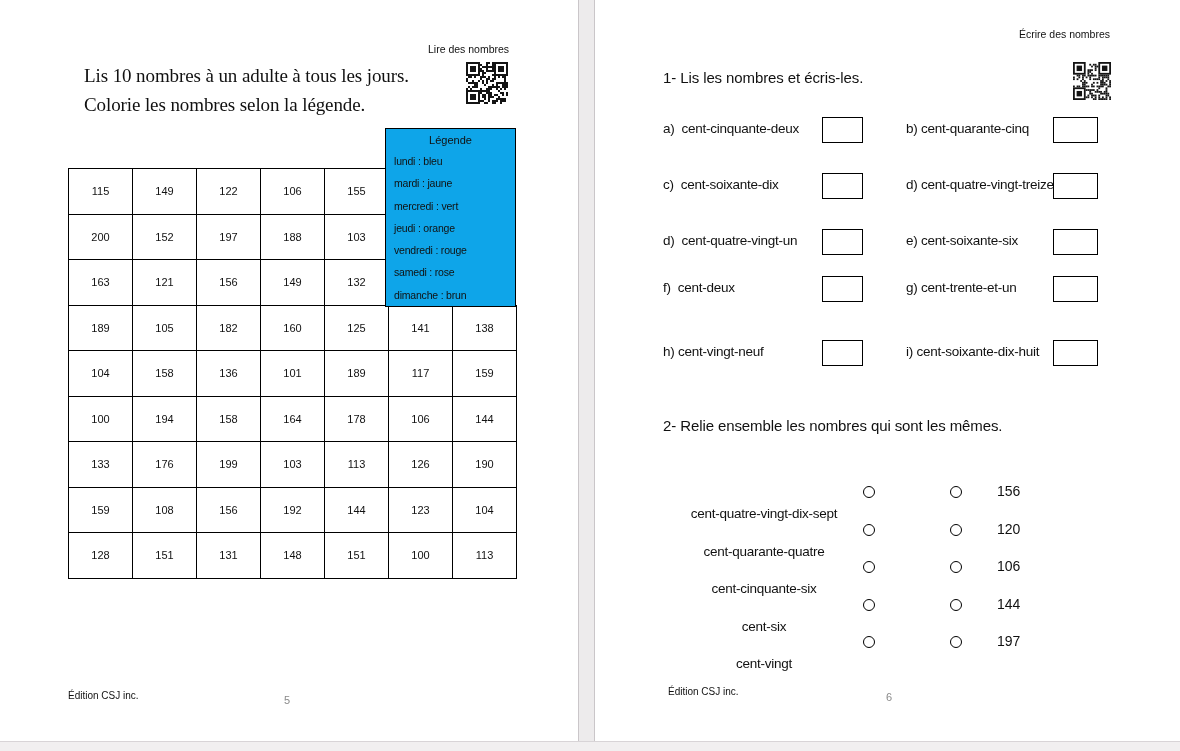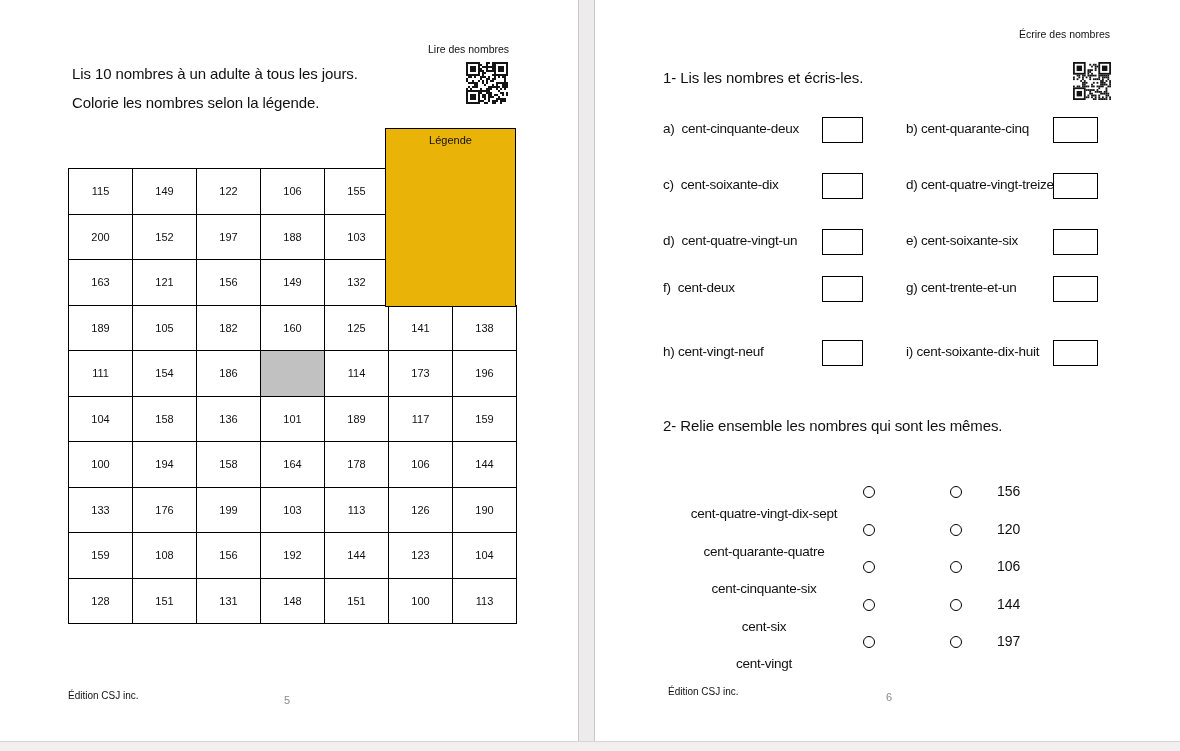--- a/index.html
+++ b/index.html
@@ -16,32 +16,32 @@
   
   #page-gap{position:absolute;left:578px;top:0;width:15px;height:751px;
     background:#edebec;border-left:1px solid #cac6c9;border-right:1px solid #cac6c9;z-index:5;}
   #bottom-edge{position:absolute;left:0;top:741px;width:1180px;height:10px;
     background:#f1eff0;border-top:1px solid #d8d4d7;z-index:6;}
 
   .page-label{position:absolute;font-size:10.5px;letter-spacing:0;white-space:nowrap;}
   #left-page .page-label{left:428px;top:43px;}
   #right-page .page-label{right:70px;top:28px;}
 
-  .instr{position:absolute;left:72px;font-size:15px;white-space:pre;letter-spacing:-0.1px;}
+  .instr{position:absolute;left:84px;font-size:19px;white-space:pre;letter-spacing:-0.1px;font-family:Liberation Serif, serif;}
   #instr1{top:65px;}
   #instr2{top:94px;}
 
   .qr{position:absolute;}
   #qr-left{left:466px;top:62px;width:42px;height:42px;}
   #qr-right{left:478px;top:62px;width:38px;height:38px;}
   .qr svg{width:100%;height:100%;}
 
   
   #legend{position:absolute;left:385px;top:128px;width:131px;height:179px;
-    border:1.3px solid #000;background:#eab308;box-sizing:border-box;z-index:2;}
+    border:1.3px solid #000;background:#0ea5e9;box-sizing:border-box;z-index:2;}
   #legend .legend-title{text-align:center;font-size:11px;margin-top:5px;}
   #legend .legend-list{margin:4px 0 0 8px;}
   .legend-item{font-size:10.5px;line-height:22.3px;letter-spacing:-0.2px;white-space:nowrap;}
 
   
   #grid{position:absolute;left:68px;top:168px;border-collapse:collapse;table-layout:fixed;}
   #grid col{width:64px;}
   #grid td{border:1.2px solid #000;height:44.5px;padding:0;text-align:center;
     vertical-align:middle;font-size:11px;background:#fff;}
 
@@ -243,20 +243,29 @@
         <rect x="28" y="0" width="14" height="14"></rect>
         <rect x="30" y="2" width="10" height="10" fill="#fff"></rect>
         <rect x="32" y="4" width="6" height="6"></rect>
         <rect x="0" y="28" width="14" height="14"></rect>
         <rect x="2" y="30" width="10" height="10" fill="#fff"></rect>
         <rect x="4" y="32" width="6" height="6"></rect>
       </svg></div>
 
   <div id="legend">
     <div class="legend-title">Légende</div>
+    <div class="legend-list">
+        <div class="legend-item">lundi : bleu</div>
+        <div class="legend-item">mardi : jaune</div>
+        <div class="legend-item">mercredi : vert</div>
+        <div class="legend-item">jeudi : orange</div>
+        <div class="legend-item">vendredi : rouge</div>
+        <div class="legend-item">samedi : rose</div>
+        <div class="legend-item">dimanche : brun</div>
+      </div>
   </div>
 
   <table id="grid">
     <colgroup>
         <col>
         <col>
         <col>
         <col>
         <col>
         <col>
@@ -285,29 +294,20 @@
           <td>132</td>
         </tr>
         <tr>
           <td>189</td>
           <td>105</td>
           <td>182</td>
           <td>160</td>
           <td>125</td>
           <td>141</td>
           <td>138</td>
-        </tr>
-        <tr>
-          <td>111</td>
-          <td>154</td>
-          <td>186</td>
-          <td style="background: rgb(194, 193, 193);"></td>
-          <td>114</td>
-          <td>173</td>
-          <td>196</td>
         </tr>
         <tr>
           <td>104</td>
           <td>158</td>
           <td>136</td>
           <td>101</td>
           <td>189</td>
           <td>117</td>
           <td>159</td>
         </tr>

